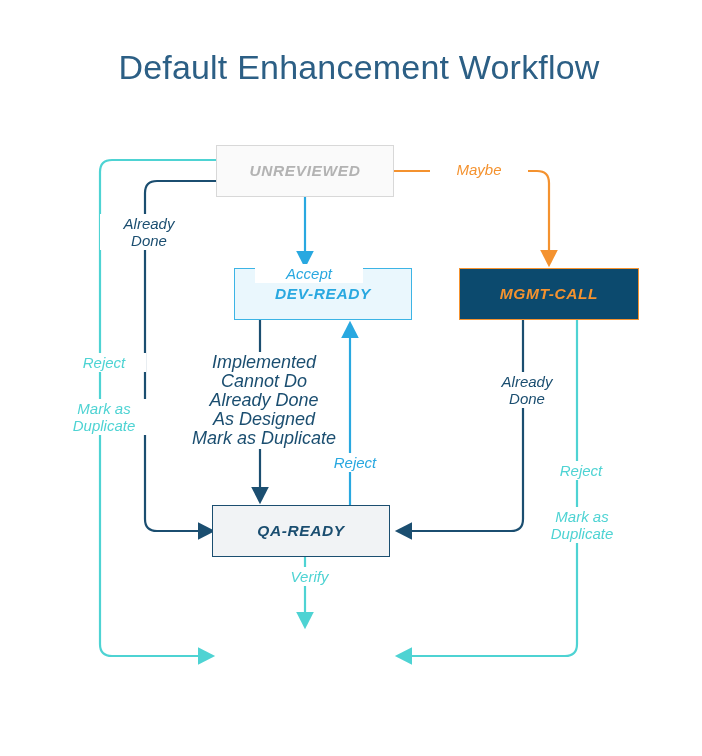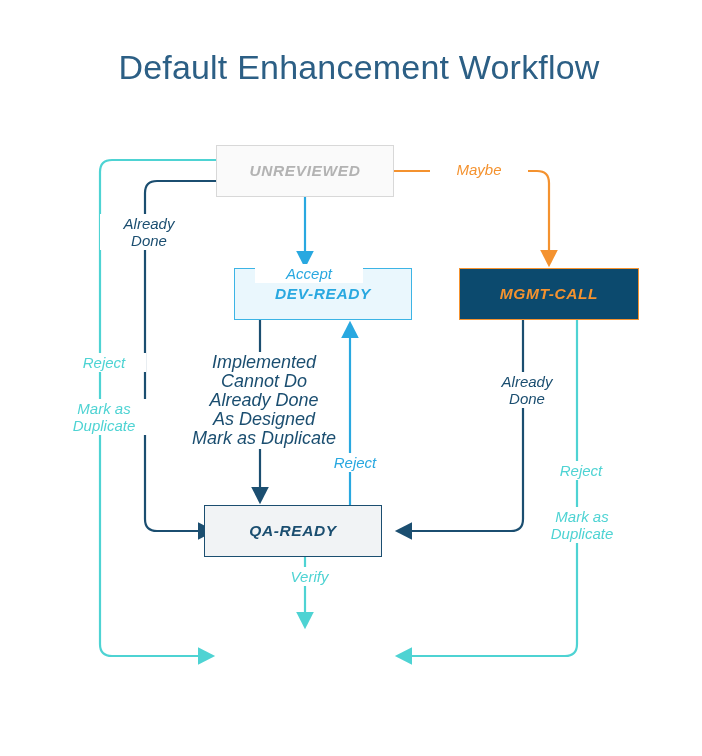--- a/index.html
+++ b/index.html
@@ -63,21 +63,21 @@
     color: #29a8e0;
     margin-left: 18px;
   }
   .node-mgmtcall {
     left: 459px; top: 268px; width: 180px; height: 52px;
     background: #0c4a6e;
     border-color: #f4922f;
     color: #f4922f;
   }
   .node-qaready {
-    left: 204px; top: 505px; width: 178px; height: 52px;
+    left: 212px; top: 505px; width: 178px; height: 52px;
     background: #f1f3f5;
     border-color: #1b4e70;
     color: #1b4e70;
   }
   .node-closed {
     left: 216px; top: 630px; width: 178px; height: 52px;
     background: #f4fcfc;
     border-color: #4ed3d3;
     color: #4ed3d3;
   }

